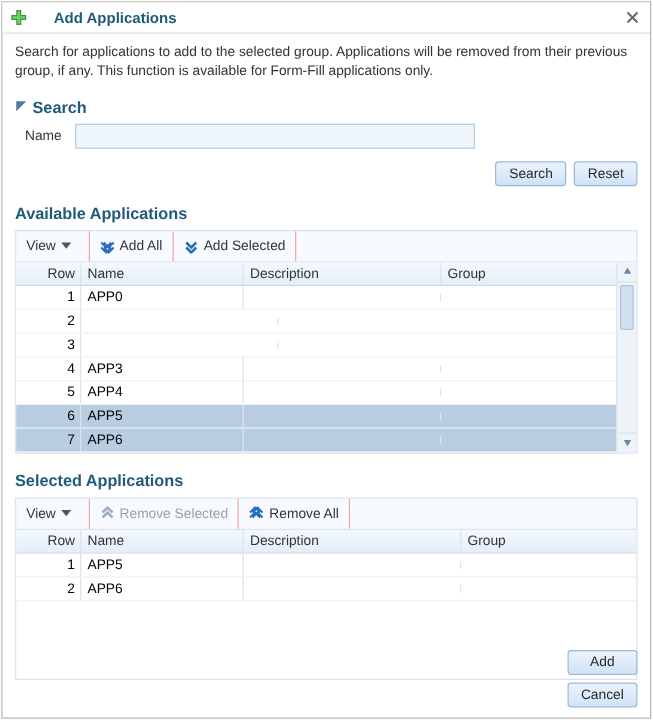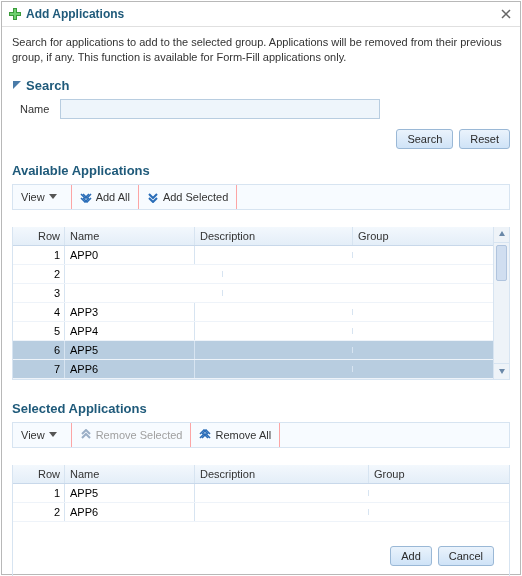--- a/index.html
+++ b/index.html
@@ -18,20 +18,21 @@
   margin: 1px;
   position: relative;
   background: #fff;
 }
 .dialog-header {
   display: flex;
   align-items: center;
   padding: 4px 6px;
   background: #fff;
   border-bottom: 1px solid #e0e0e0;
+  gap: 17px;
 }
 .dialog-header .icon-plus {
   width: 14px; height: 14px; margin-right: 4px;
 }
 .dialog-title { font-weight: bold; color: #1f5a7a; font-size: 12px; flex: 1; }
 .close-x { width: 16px; height: 16px; cursor: pointer; display:flex; align-items:center; justify-content:center; }
 .instructions { padding: 8px 10px; color: #333; line-height: 1.4; }
 .section-header {
   display: flex; align-items: center; padding: 4px 10px 2px 10px;
   color: #1f5a7a; font-weight: bold; font-size: 13px;
@@ -56,21 +57,21 @@
 .toolbar .tb-btn {
   display: flex; align-items: center; gap: 4px; padding: 0 8px;
   height: 100%; border-right: 1px solid #fca5a5; cursor: pointer; color: #333;
 }
 .toolbar .tb-btn.disabled { color: #a0a0a0; }
 .toolbar .tb-btn.menu::after { content: ""; margin-left: 2px; }
 .triangle-down {
   width: 0; height: 0; border-left: 4px solid transparent;
   border-right: 4px solid transparent; border-top: 5px solid #555;
 }
-.table-wrap { margin: 17px 10px; border: 1px solid #d7e4f1; border-top: none; position: relative; }
+.table-wrap { margin: 0 10px; border: 1px solid #d7e4f1; border-top: none; position: relative; }
 .table-head {
   display: flex; background: linear-gradient(#f3f8fd, #e4eef8);
   border-bottom: 1px solid #c8d8ea;
 }
 .th, .td {
   padding: 3px 5px; border-right: 1px solid #d7e4f1; overflow: hidden;
   white-space: nowrap; text-overflow: ellipsis; font-size: 11px;
 }
 .th { font-weight: normal; color: #333; }
 .col-row { width: 52px; text-align: right; padding-right: 4px;}
@@ -90,21 +91,21 @@
 }
 .scroll-v .arrow-up { border-bottom: 1px solid #d7e4f1; }
 .scroll-v .arrow-down { position:absolute; bottom:0; left:0; right:0; border-top:1px solid #d7e4f1;}
 .scroll-v .thumb {
   position: absolute; left: 2px; right: 2px; top: 18px; height: 36px;
   background: #d0def0; border: 1px solid #b0c4de; border-radius: 2px;
 }
 .avail-body-wrap { position: relative; }
 .avail-body { margin-right: 16px; }
 .footer-btns {
-  position: absolute; bottom: 8px; right: 26px; display: flex; gap: 6px;
+  position: absolute; bottom: 8px; right: 10px; display: flex; gap: 6px; flex-direction: column;
 }
 .selected-body-wrap { height: 120px; }
 svg { display: block; }
 </style>
 </head>
 <body>
 
 <div class="dialog">
   <div class="dialog-header">
     <span class="icon-plus">

